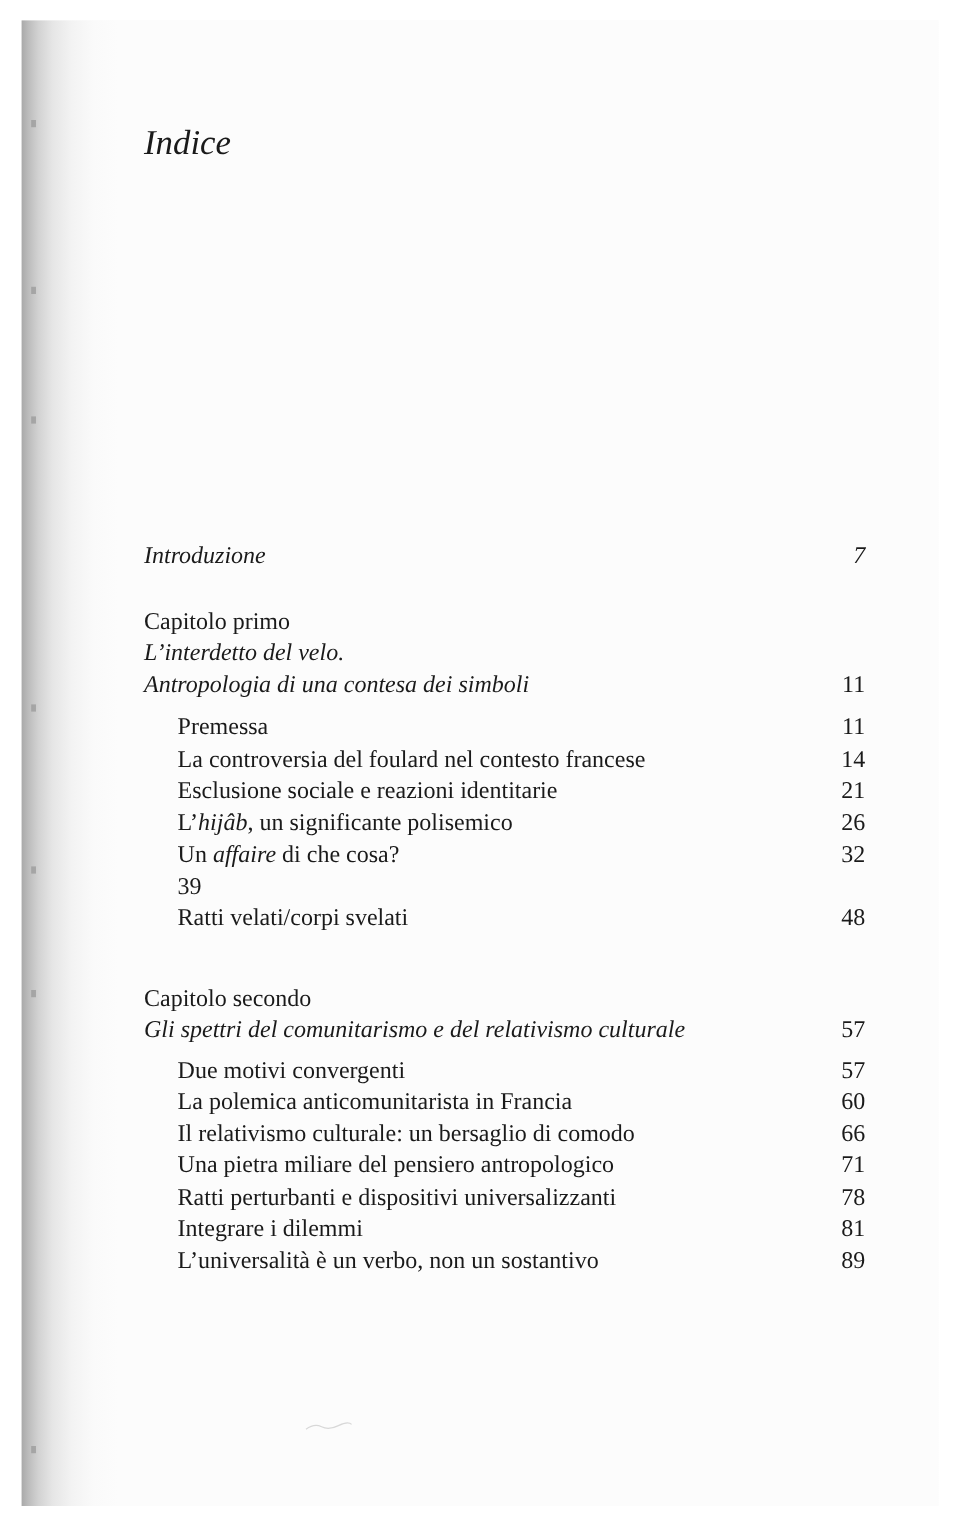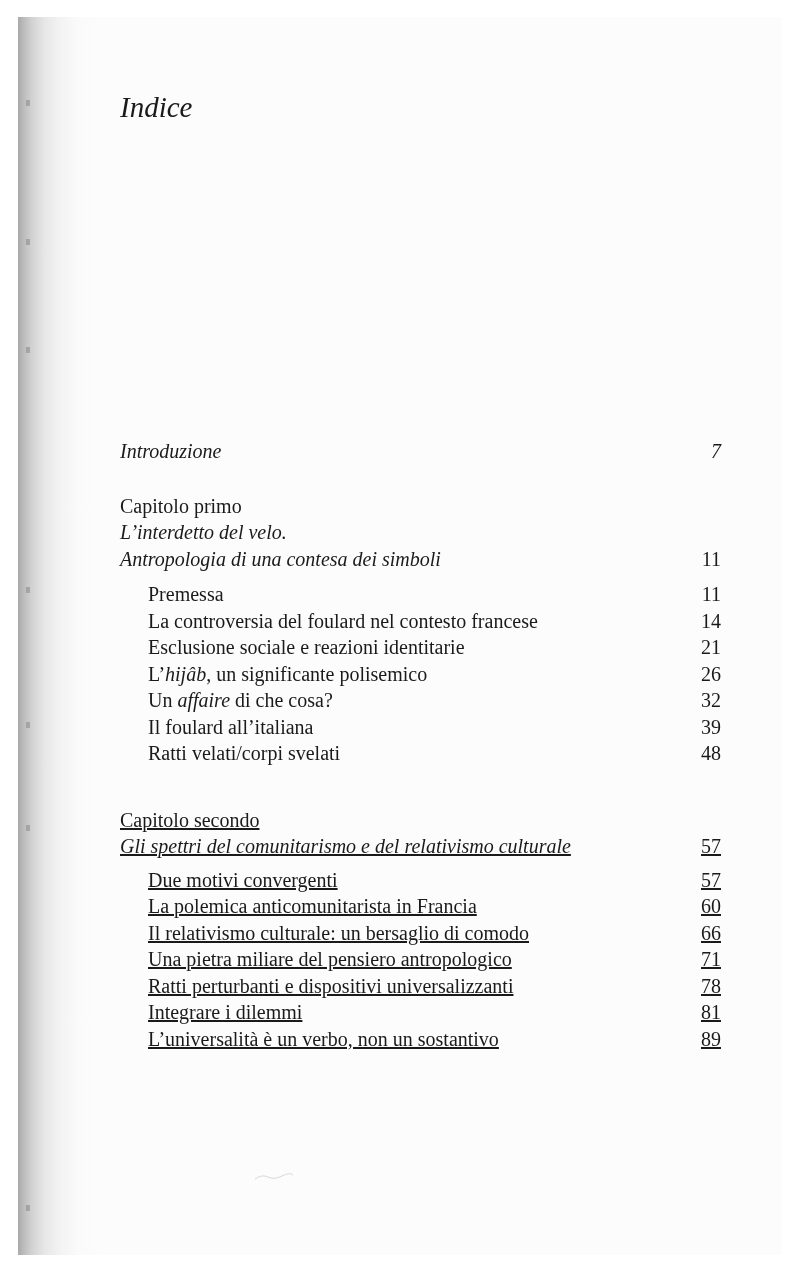--- a/index.html
+++ b/index.html
@@ -25,21 +25,21 @@
       position: absolute;
       left: 8px;
       width: 4px;
       height: 6px;
       background: #8e8e8e;
       opacity: 0.6;
     }
     .content {
       position: absolute;
       left: 0;
-      top: 4px;
+      top: 16px;
       width: 100%;
       height: 100%;
       font-family: "Liberation Serif", "DejaVu Serif", serif;
       color: #1a1a1a;
     }
     .title {
       position: absolute;
       left: 102px;
       top: 70px;
       font-size: 29px;
@@ -68,21 +68,21 @@
     .chapter {
       margin-top: 28px;
     }
     .chapter-label { font-style: normal; }
     .chapter-title { font-style: italic; }
     .sections {
       margin-top: 9px;
       padding-left: 28px;
     }
     .sections .row { font-style: normal; }
-    .chapter.second { margin-top: 40px; text-decoration: underline; }
+    .chapter.second { margin-top: 40px; }
     .chapter.second .sections { margin-top: 7px; }
     i { font-style: italic; }
     .squiggle {
       position: absolute;
       left: 236px;
       top: 1152px;
       width: 40px;
       height: 8px;
     }
   </style>
@@ -135,21 +135,20 @@
           </div>
           <div class="row">
             <span><span>L’</span><i>hijâb</i><span>, un significante polisemico</span></span>
             <span class="page-no">26</span>
           </div>
           <div class="row">
             <span><span>Un </span><i>affaire</i><span> di che cosa?</span></span>
             <span class="page-no">32</span>
           </div>
           <div class="row">
-            <span>Il foulard all’italiana</span>
             <span class="page-no">39</span>
           </div>
           <div class="row">
             <span>Ratti velati/corpi svelati</span>
             <span class="page-no">48</span>
           </div>
         </div>
       </div>
 
       <div class="chapter second">

